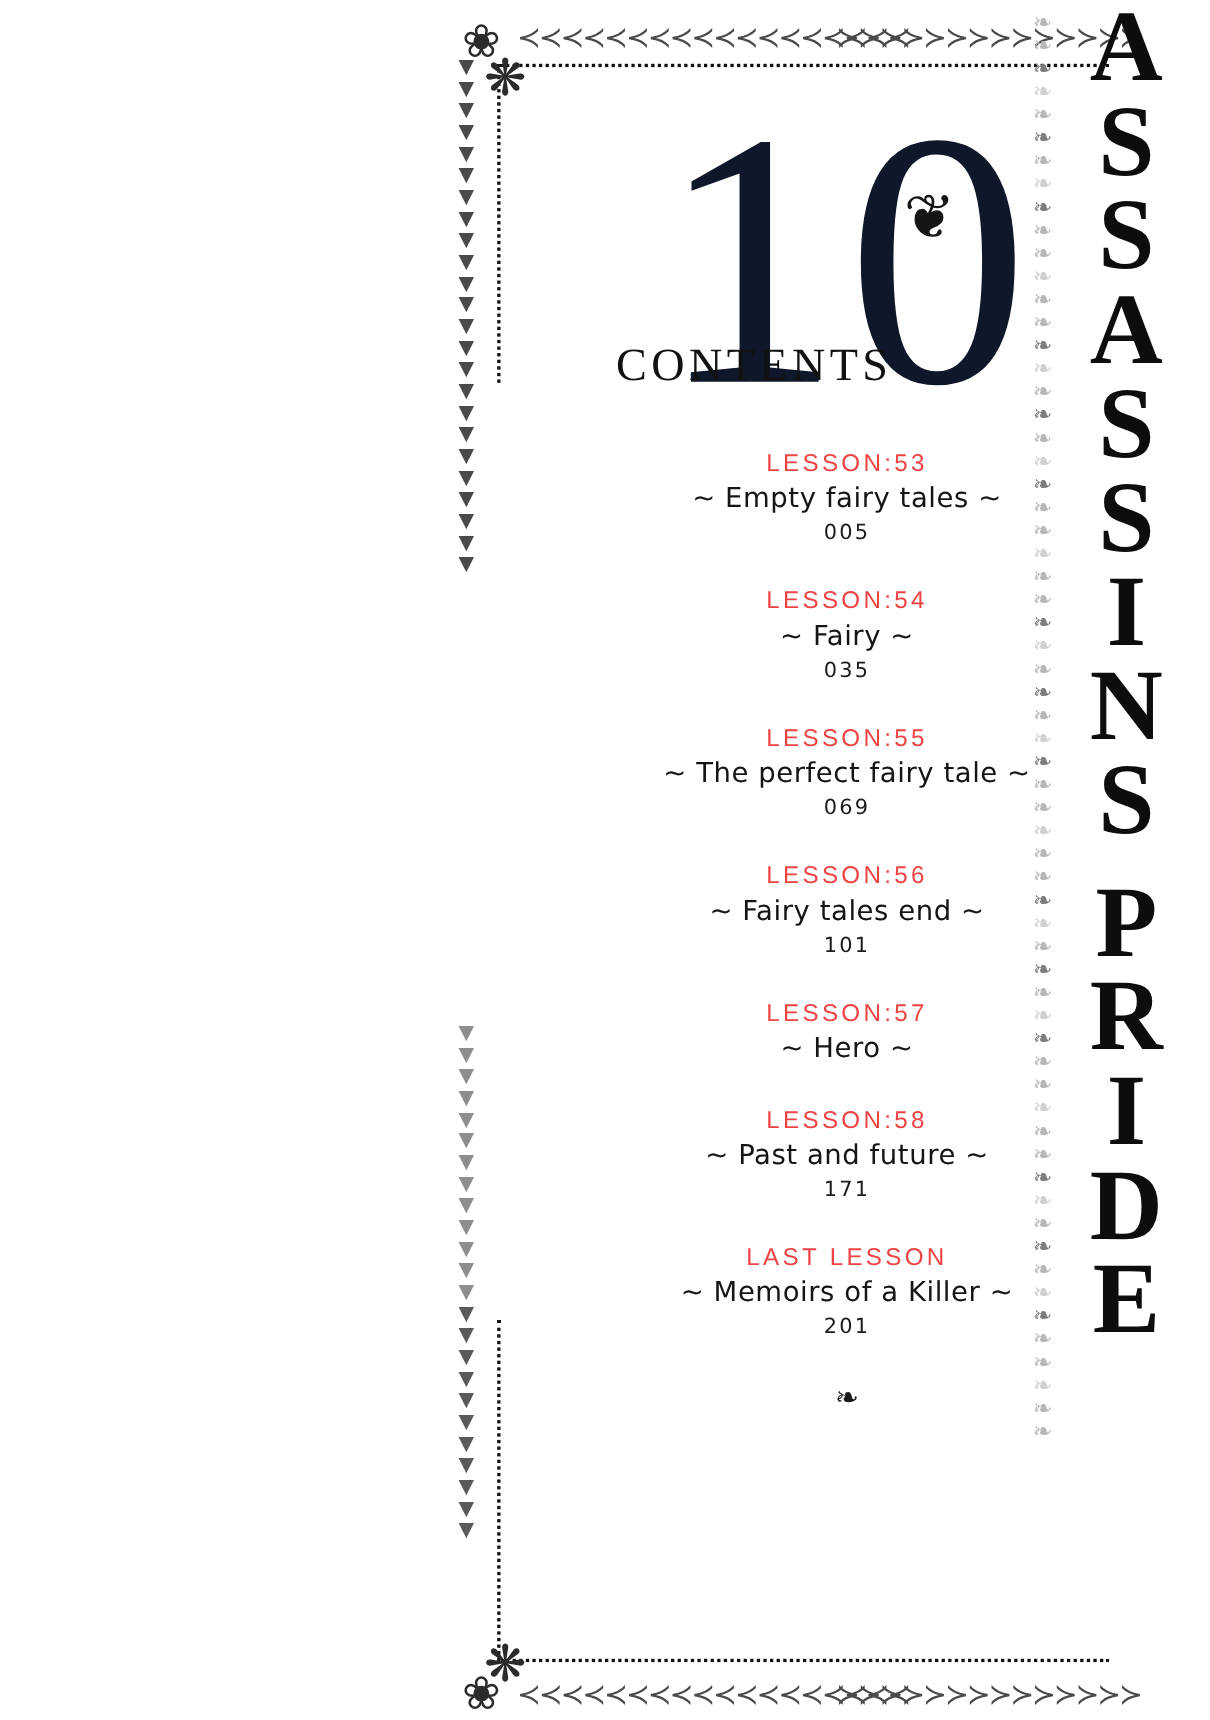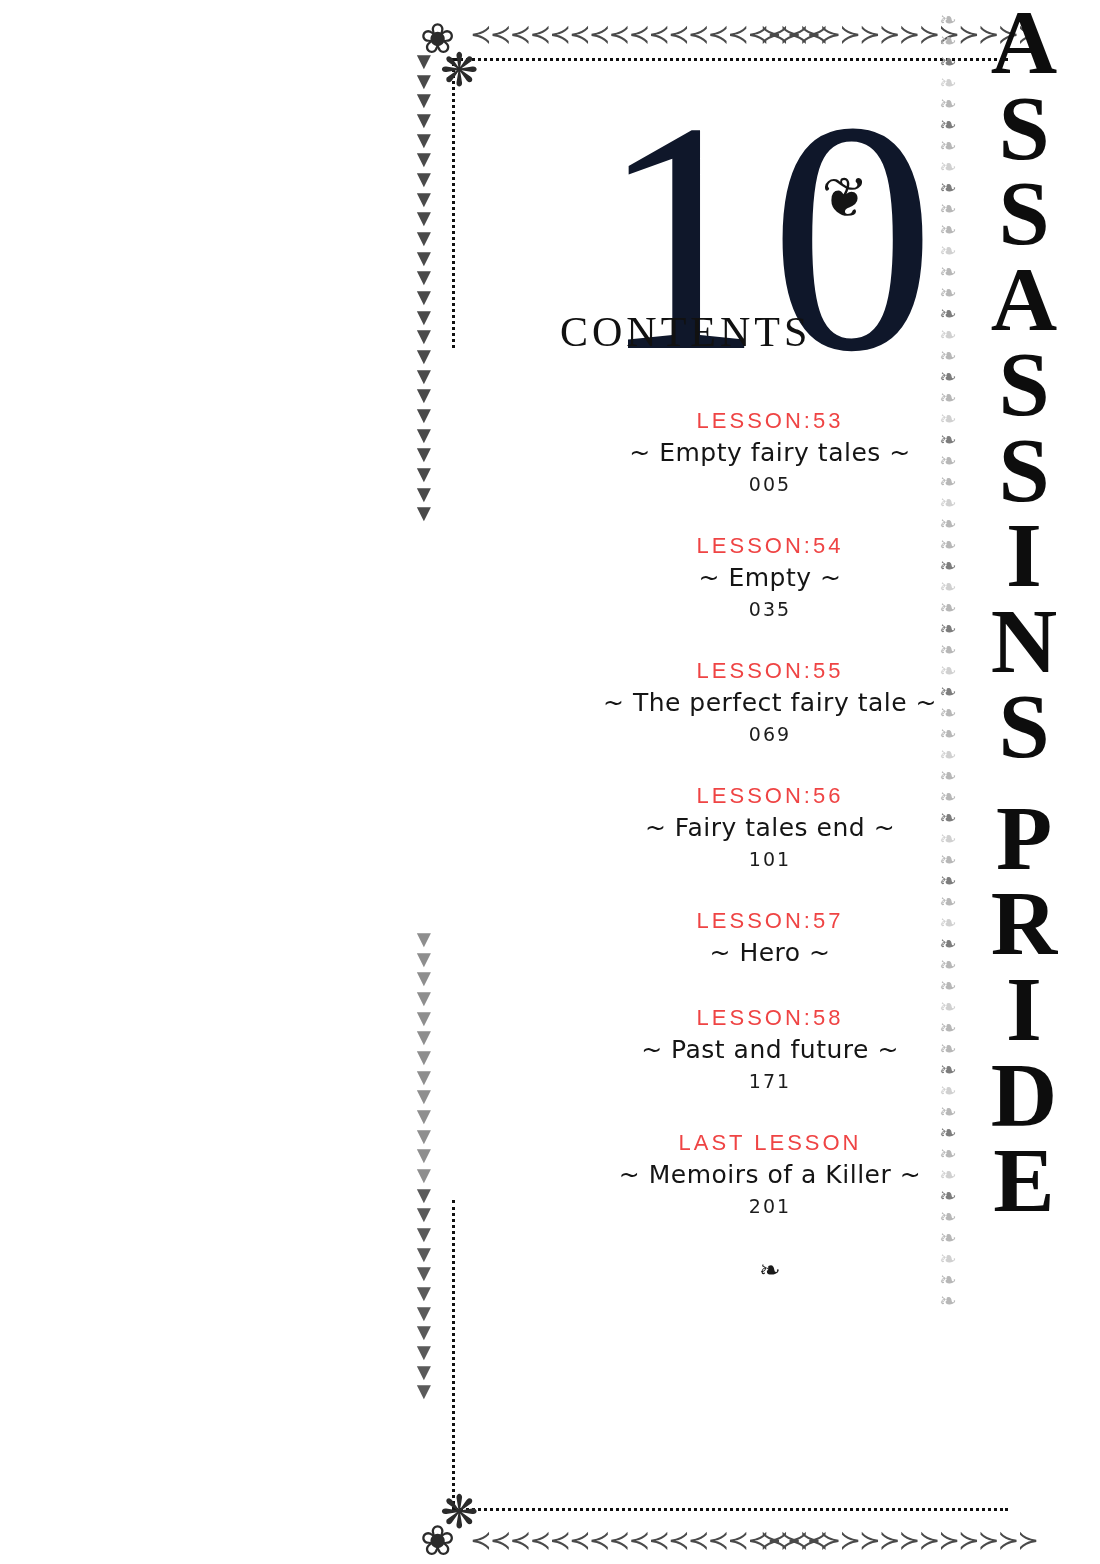--- a/index.html
+++ b/index.html
@@ -433,21 +433,21 @@
   <div class="contents-heading">CONTENTS</div>
 
   <div class="toc" id="tocList">
       <div class="toc-item">
         <div class="toc-lesson">LESSON:53</div>
         <div class="toc-title">~ Empty fairy tales ~</div>
         <div class="toc-page">005</div>
       </div>
       <div class="toc-item">
         <div class="toc-lesson">LESSON:54</div>
-        <div class="toc-title">~ Empty ~</div>
+        <div class="toc-title">~ Fairy ~</div>
         <div class="toc-page">035</div>
       </div>
       <div class="toc-item">
         <div class="toc-lesson">LESSON:55</div>
         <div class="toc-title">~ The perfect fairy tale ~</div>
         <div class="toc-page">069</div>
       </div>
       <div class="toc-item">
         <div class="toc-lesson">LESSON:56</div>
         <div class="toc-title">~ Fairy tales end ~</div>

